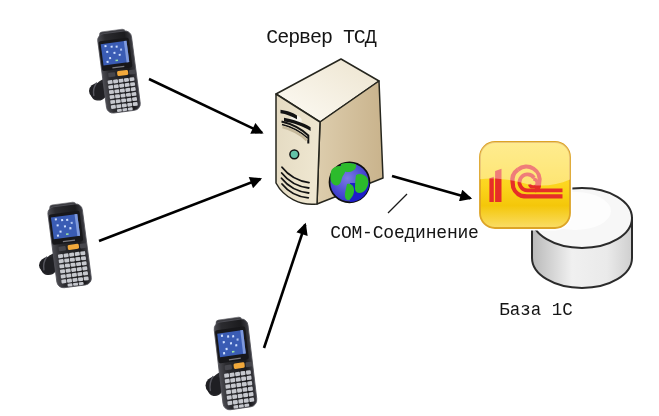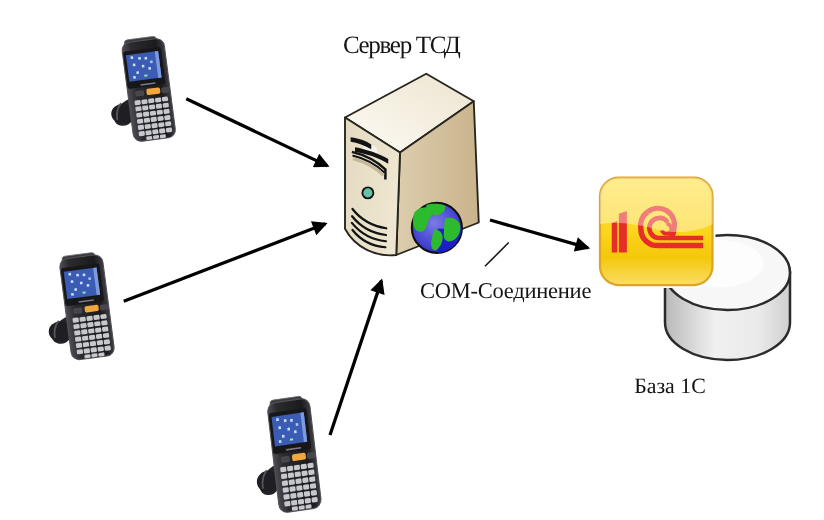--- a/index.html
+++ b/index.html
@@ -1,17 +1,17 @@
 <!DOCTYPE html>
 <html><head>
 <meta charset="utf-8">
 <style>
   html,body{margin:0;padding:0;background:#ffffff;}
   #stage{position:relative;width:659px;height:416px;background:#fff;overflow:hidden;
-         font-family:Liberation Serif, serif;}
+         font-family:Liberation Mono, monospace;}
 </style>
 </head>
 <body>
 <div id="stage">
 <svg width="659" height="416" viewBox="0 0 659 416">
   <defs>
     <linearGradient id="gTop" x1="0" y1="1" x2="1" y2="0">
       <stop offset="0" stop-color="#fdfbf5"></stop>
       <stop offset="1" stop-color="#ede4cf"></stop>
     </linearGradient>

